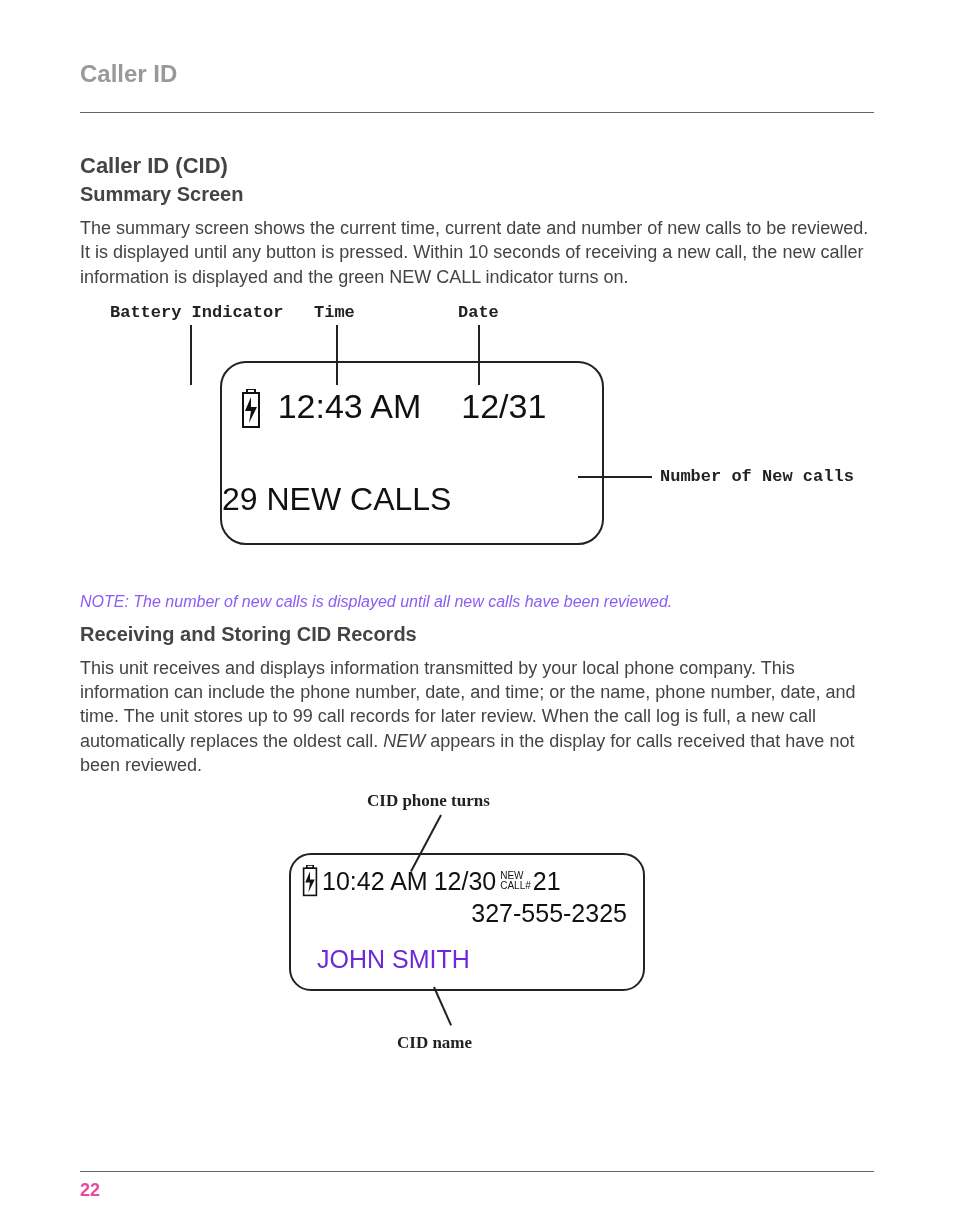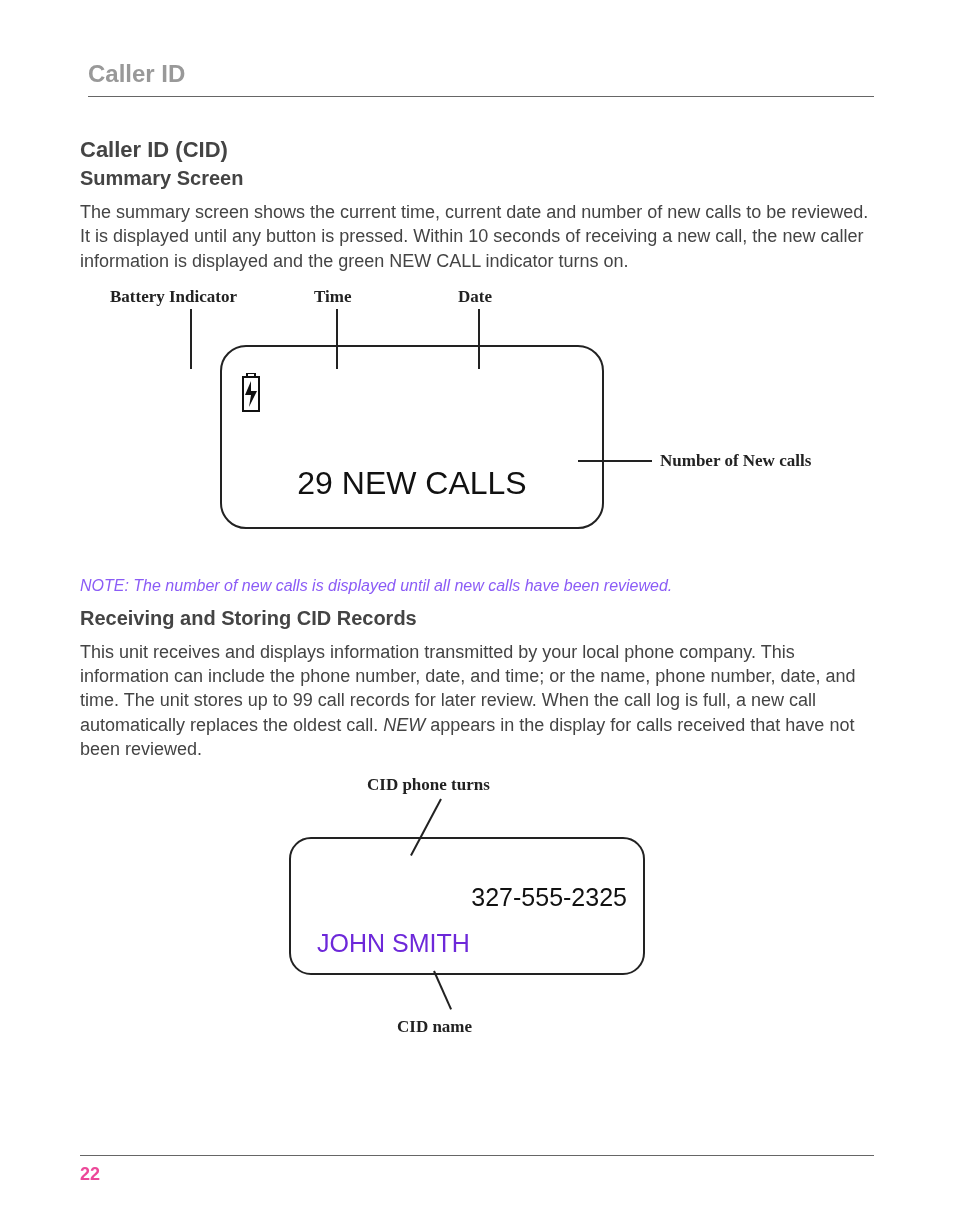--- a/index.html
+++ b/index.html
@@ -6,24 +6,23 @@
     margin: 0;
     padding: 60px 80px;
     width: 794px;
     font-family: sans-serif;
     color: #3a3a3a;
   }
   .section-header {
     font-size: 24px;
     font-weight: 600;
     color: #999;
-    padding-bottom: 8px;
+    padding-bottom: 24px;
     border-bottom: 1px solid #666;
     margin-bottom: 40px;
-    margin-left: 8px;
   }
   h2 {
     font-size: 22px;
     font-weight: 600;
     margin: 0 0 4px 0;
     color: #444;
   }
   h3 {
     font-size: 20px;
     font-weight: 600;
@@ -43,21 +42,21 @@
     margin: 8px 0 12px 0;
   }
 
   .fig1 {
     position: relative;
     height: 280px;
     margin: 10px 0;
   }
   .fig1 .label {
     position: absolute;
-    font-family: Liberation Serif, serif;
+    font-family: Liberation Mono, monospace;
     font-weight: bold;
     font-size: 17px;
     color: #222;
   }
   .fig1 .lbl-batt { top: 0; left: 30px; }
   .fig1 .lbl-time { top: 0; left: 234px; }
   .fig1 .lbl-date { top: 0; left: 378px; }
   .fig1 .lbl-new  { top: 164px; left: 580px; }
 
   .fig1 .vline {
@@ -96,21 +95,20 @@
     position: absolute;
     top: 26px;
     left: 18px;
     width: 18px;
   }
   .lcd1 .row2 {
     position: absolute;
     top: 118px;
     left: 0;
     right: 0;
-    text-align: center;
     font-family: Arial, Helvetica, sans-serif;
     font-size: 32px;
     color: #111;
   }
 
   .fig2 {
     position: relative;
     height: 280px;
     margin: 10px auto 0 auto;
     width: 440px;
@@ -227,36 +225,56 @@
   <div class="hl-new"></div>
 
   <div class="lcd1">
     <div class="batt">
       <svg class="batt-icon" viewBox="0 0 20 40" width="22" height="40">
         <rect x="6" y="0" width="8" height="4" fill="none" stroke="#111" stroke-width="2"></rect>
         <rect x="2" y="4" width="16" height="34" fill="none" stroke="#111" stroke-width="2"></rect>
         <polygon points="10,8 4,22 10,22 8,34 16,18 10,18" fill="#111"></polygon>
       </svg>
     </div>
+    <div class="row1">
+      <span>12:43 AM</span>
+      <span>12/31</span>
+    </div>
     <div class="row2">29 NEW CALLS</div>
   </div>
 </div>
 
 <div class="note">NOTE: The number of new calls is displayed until all new calls have been reviewed.</div>
 
 <h3>Receiving and Storing CID Records</h3>
 <p>
   <span>This unit receives and displays information transmitted by your local phone company. This information can include the phone number, date, and time; or the name, phone number, date, and time. The unit stores up to 99 call records for later review. When the call log is full, a new call automatically replaces the oldest call. </span><i>NEW</i><span> appears in the display for calls received that have not been reviewed.</span>
 </p>
 
 <div class="fig2">
   <div class="label lbl-phone">CID phone turns</div>
   <div class="diag1"></div>
 
   <div class="lcd2">
+    <div class="r1">
+      <span class="batt">
+        <svg class="batt-icon" viewBox="0 0 20 40" width="18" height="32">
+          <rect x="6" y="0" width="8" height="4" fill="none" stroke="#111" stroke-width="2"></rect>
+          <rect x="2" y="4" width="16" height="34" fill="none" stroke="#111" stroke-width="2"></rect>
+          <polygon points="10,8 4,22 10,22 8,34 16,18 10,18" fill="#111"></polygon>
+        </svg>
+      </span>
+      <span class="timepart">10:42 AM</span>
+      <span class="datepart">12/30</span>
+      <span class="small-stack">
+        <span>NEW</span>
+        <span>CALL#</span>
+      </span>
+      <span class="cnt">21</span>
+    </div>
     <div class="phonenum">327-555-2325</div>
     <div class="cname">JOHN SMITH</div>
   </div>
 
   <div class="diag2-v"></div>
   <div class="label lbl-name">CID name</div>
 </div>
 
 <div class="page-footer">22</div>
 

